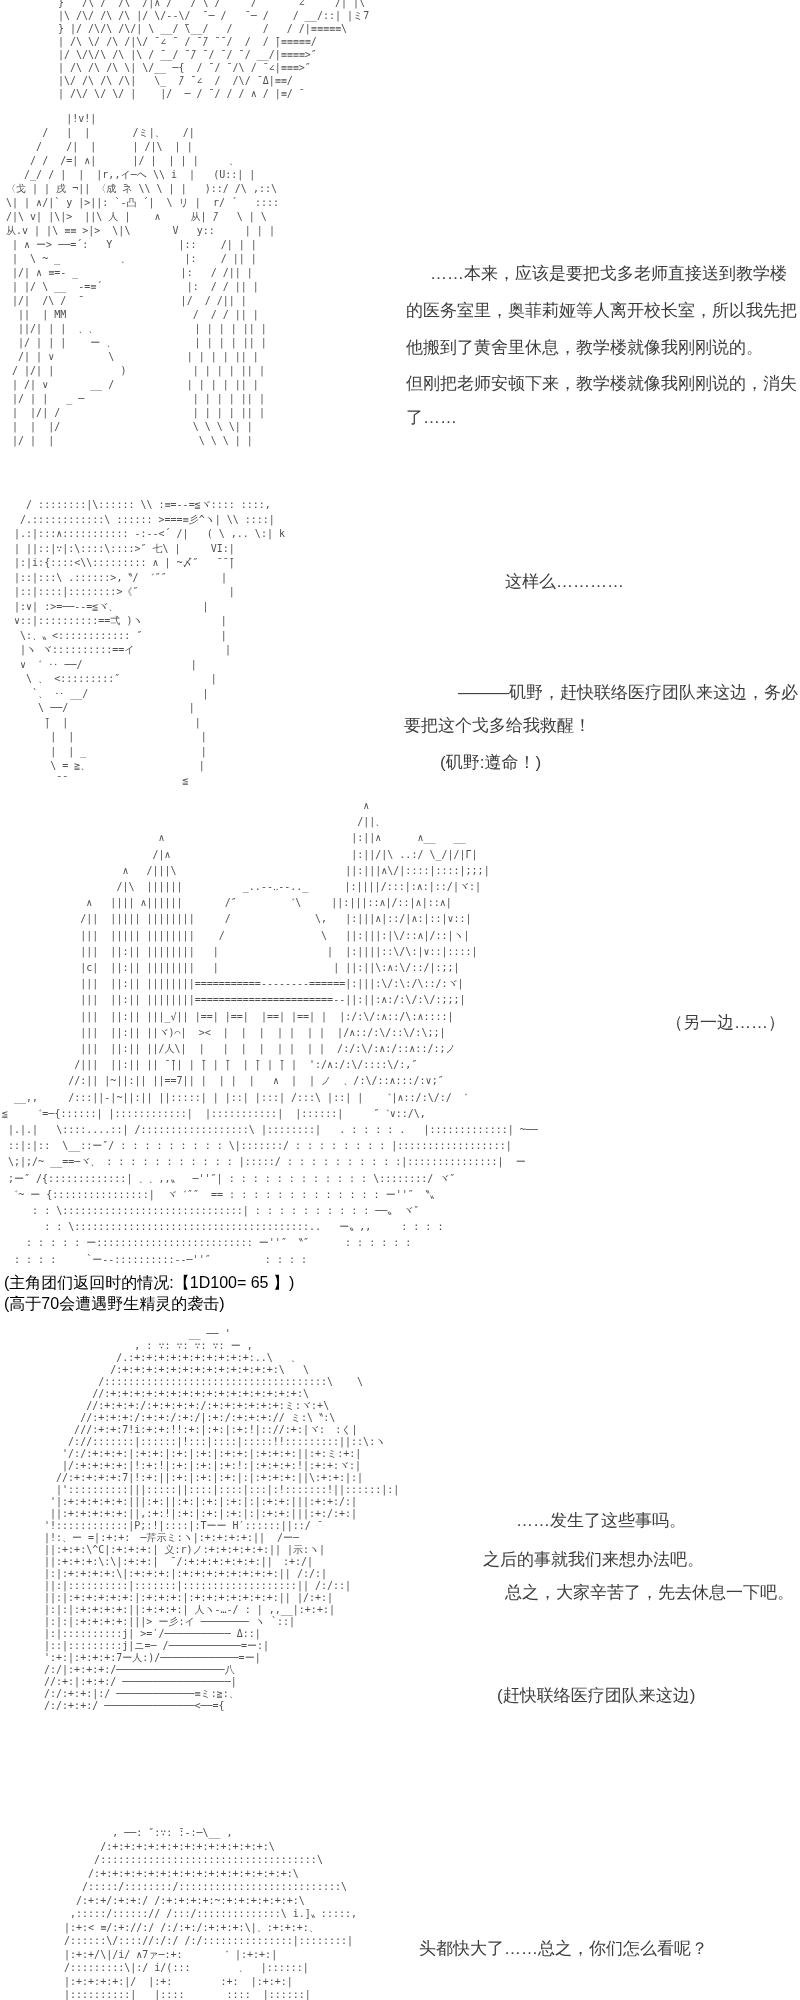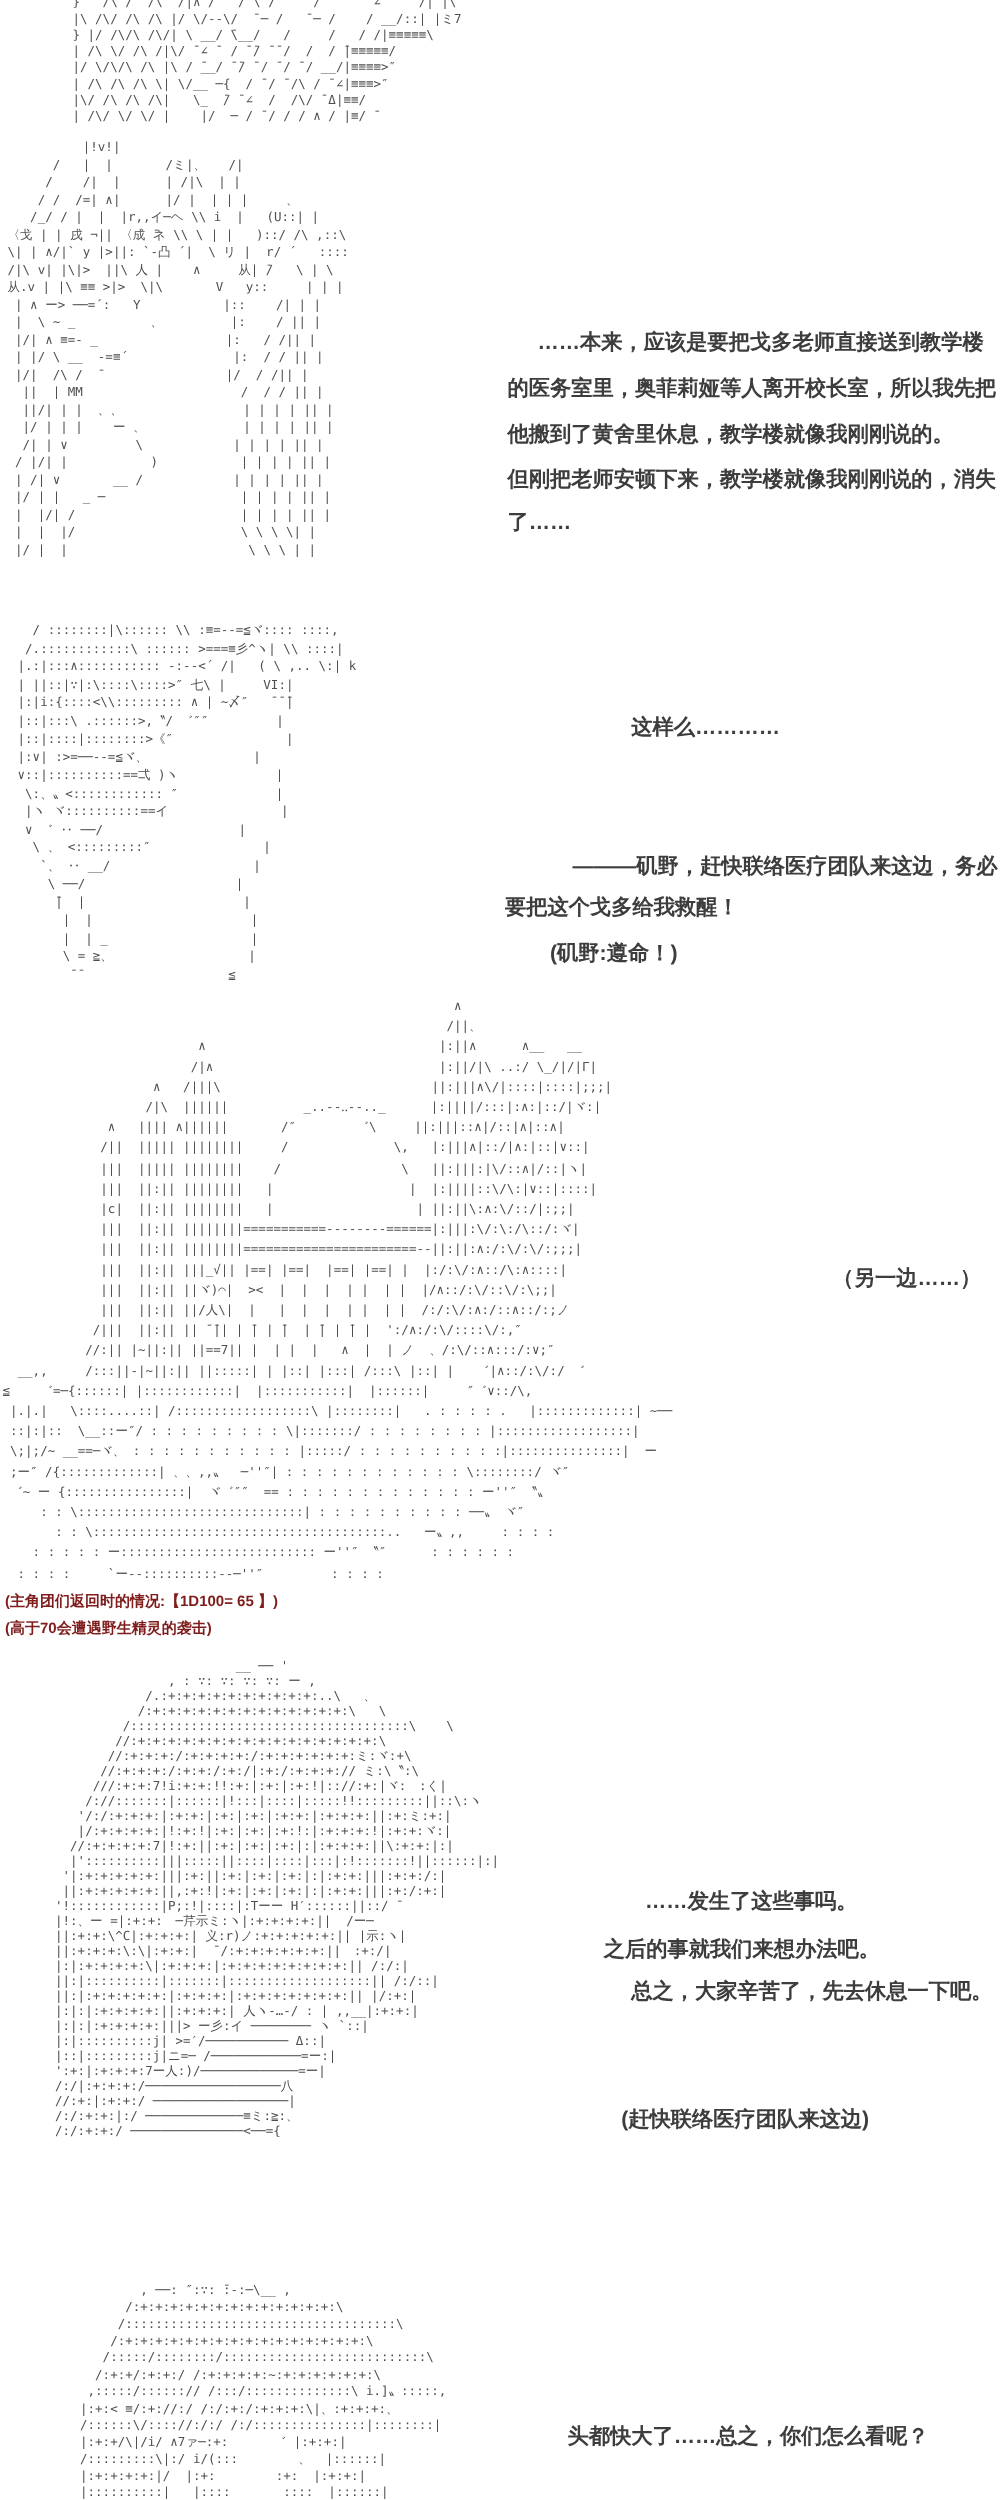--- a/index.html
+++ b/index.html
@@ -8,23 +8,23 @@
     background:#ffffff;
     font-family:"Liberation Sans",sans-serif;
   }
   .aa{
     position:absolute;margin:0;
     font-family:"DejaVu Sans Mono",monospace;
     color:#4f4f4f;white-space:pre;letter-spacing:0;
   }
   .line{
     position:absolute;white-space:nowrap;
-    font-size:17px;color:#3d3d3d;letter-spacing:0;font-weight:bold;
+    font-size:17px;color:#3d3d3d;letter-spacing:0;
   }
-  .small{font-size:12px;color:#7f1d1d}
+  .small{font-size:16px;color:#000000}
 </style>
 </head>
 <body>
 
 <pre class="aa" style="left:58px;top:-4px;font-size:10px;line-height:13px">}   /\ /  /\  /|∧ /   / ̄\ /     /       ∠ ̄ ̄   /| |\
 |\ /\/ /\ /\ |/ \/--\/  ̄ ─ /   ̄ ─ /    / __/::| |ミ7
 } |/ /\/\ /\/| \ __/ ̄\__/   /     /   / /|≡≡≡≡≡\
 | /\ \/ /\ /|\/ ̄ ∠ ̄  / ̄ ̄/ ̄ ̄ /  /  / ̄|≡≡≡≡≡/
 |/ \/\/\ /\ |\ / ̄__/ ̄ ̄/ ̄ / ̄ / ̄ / __/|≡≡≡≡&gt;″
 | /\ /\ /\ \| \/__ ─{  / ̄ / ̄ /\ / ̄ ∠|≡≡≡&gt;″
@@ -169,13 +169,13 @@
 <div class="line" style="left:666px;top:1011px">（另一边……）</div>
 
 <div class="line small" style="left:4px;top:1273px">(主角团们返回时的情况:【1D100= 65 】)</div>
 <div class="line small" style="left:4px;top:1294px">(高于70会遭遇野生精灵的袭击)</div>
 
 <div class="line" style="left:516px;top:1509px">……发生了这些事吗。</div>
 <div class="line" style="left:505px;top:1581px">总之，大家辛苦了，先去休息一下吧。</div>
 <div class="line" style="left:483px;top:1548px">之后的事就我们来想办法吧。</div>
 <div class="line" style="left:497px;top:1684px">(赶快联络医疗团队来这边)</div>
 
-<div class="line" style="left:454px;top:1937px">头都快大了……总之，你们怎么看呢？</div>
+<div class="line" style="left:419px;top:1937px">头都快大了……总之，你们怎么看呢？</div>
 
 </body></html>

